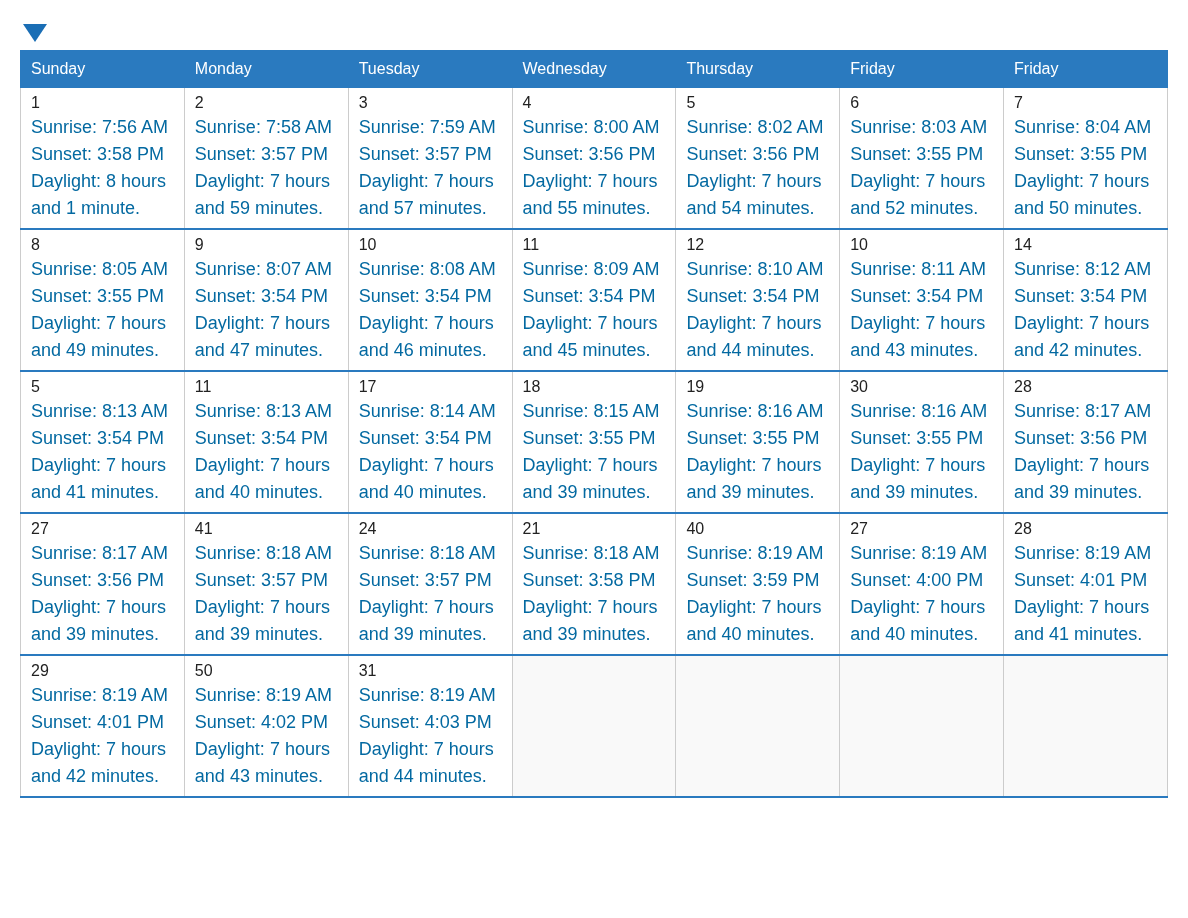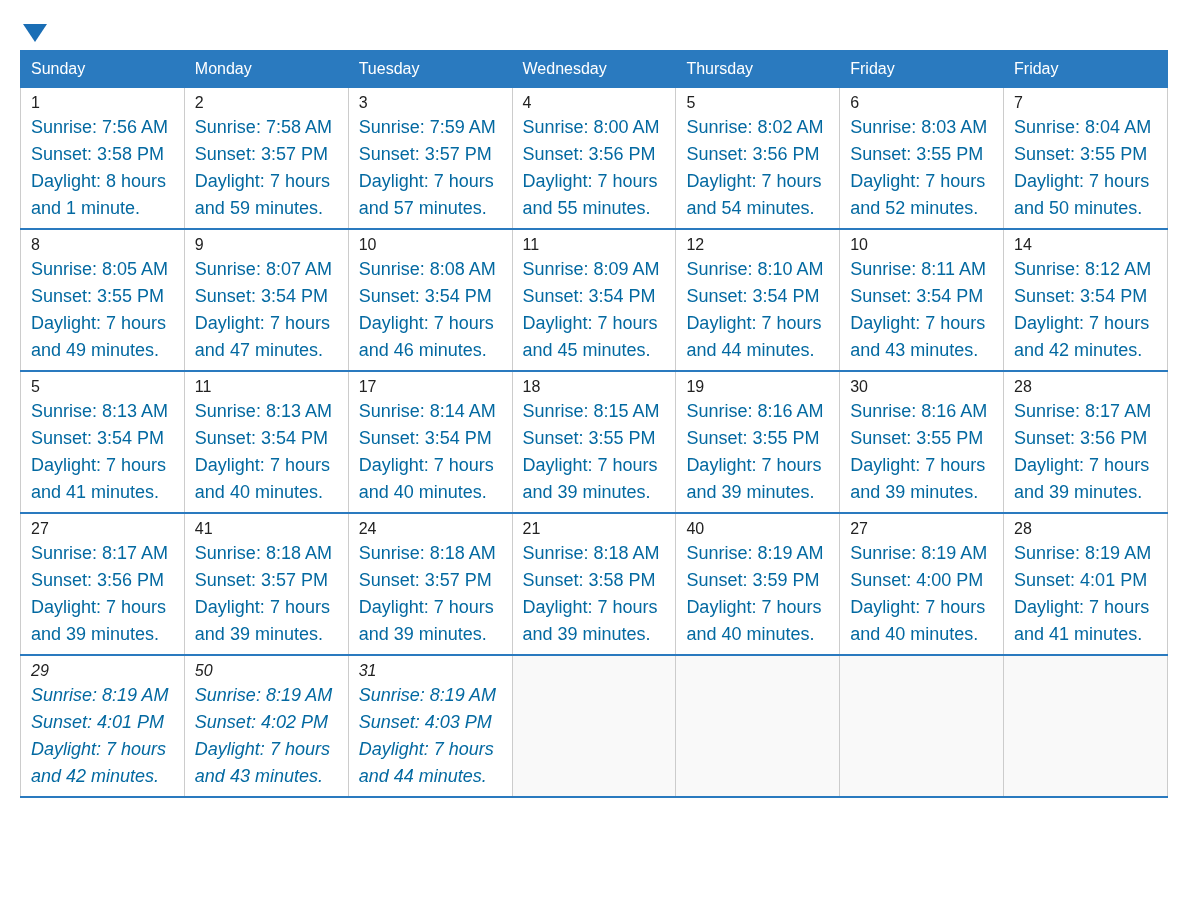--- a/index.html
+++ b/index.html
@@ -89,21 +89,20 @@
       display: block;
       margin-bottom: 2px;
     }
     .day-info {
       font-size: 18px;
       color: #0369a1;
       line-height: 1.5;
     }
     .calendar tr:last-child td {
       border-bottom: 2px solid #2a7abf;
-      font-style: italic;
     }
     .calendar thead tr th {
       border-top: 2px solid #2a7abf;
       border-bottom: 2px solid #2a7abf;
     }
     .week-row td {
       border-top: 2px solid #2a7abf;
     }
     .empty {
       background: #f9f9f9;

